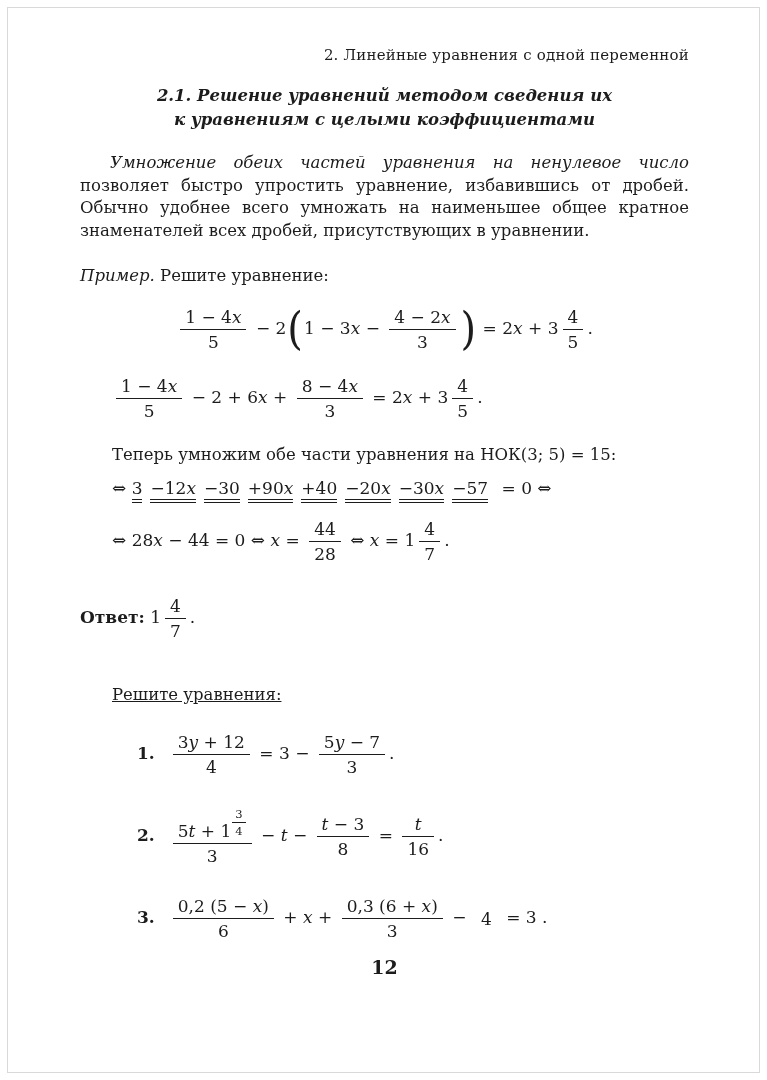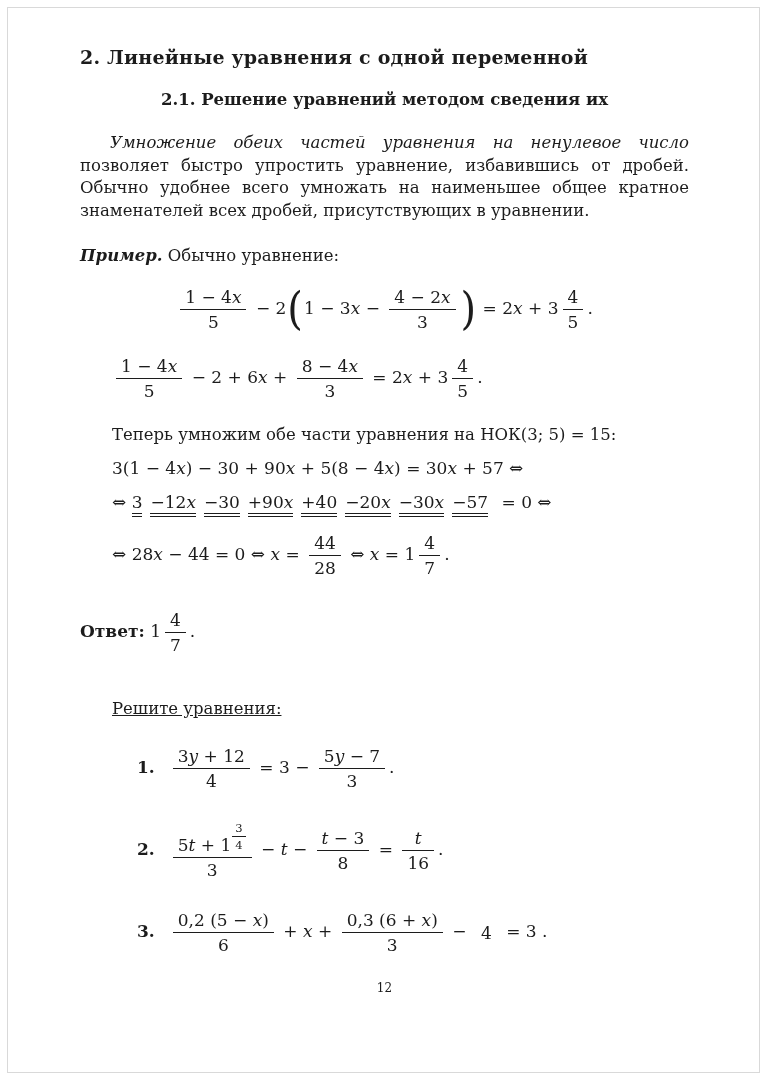--- a/index.html
+++ b/index.html
@@ -11,35 +11,36 @@
     color: #1c1c1c;
   }
   .frame {
     position: absolute; inset: 7px;
     border: 1px solid #d9d9d9;
     pointer-events: none;
   }
   .content { padding: 46px 78px 0 80px; }
 
   .title {
-    font-size: 19px; font-weight: bold; text-align: left;
+    font-size: 15px; font-weight: normal; text-align: right;
     letter-spacing: .2px;
   }
   .subtitle {
     margin-top: 20px;
     font-size: 16.5px; font-weight: bold; text-align: center;
     line-height: 1.45;
+    font-style: italic;
   }
   .intro {
     margin-top: 20px;
     font-size: 16.5px; line-height: 1.38;
     text-align: justify; text-indent: 30px;
   }
   .example-line { margin-top: 23px; font-size: 16.5px; }
-  .example-label { font-weight: bold; font-style: italic; }
+  .example-label { font-weight: normal; font-style: italic; }
 
   .textline { font-size: 16.5px; margin-top: 22px; margin-left: 32px; }
 
   .eq { font-size: 17px; margin-top: 20px; white-space: nowrap; }
   .eq-main { text-align: center; margin-left: 0; }
   .eq-ind { margin-left: 32px; }
   .chain-row { margin-left: 32px; margin-top: 14px; font-size: 17px; white-space: nowrap; }
 
   .frac {
     display: inline-block; vertical-align: middle;
@@ -67,40 +68,41 @@
   }
 
   .answer-line { margin-top: 28px; font-size: 17px; }
   .answer-label { font-weight: bold; margin-top: 48px; }
 
   .solve-prompt { margin-top: 42px; margin-left: 32px; font-size: 16.5px; text-decoration: underline; }
 
   .problem { margin-top: 26px; margin-left: 57px; font-size: 17px; white-space: nowrap; }
   .pnum { font-weight: bold; margin-right: 14px; }
 
-  .page-footer { margin-top: 24px; text-align: center; font-size: 12px; }
+  .page-footer { margin-top: 13px; text-align: center; font-size: 19px; font-weight: bold; }
 
   i { font-style: italic; }
 </style>
 </head>
 <body>
 
 <div class="frame"></div>
 
 <div class="content">
 
   <h1 class="title">2. Линейные уравнения с одной переменной</h1>
 
   <h2 class="subtitle">
     <span>2.1. Решение уравнений методом сведения их</span><br>
+    <span>к уравнениям с целыми коэффициентами</span>
   </h2>
 
   <p class="intro"><i>Умножение обеих частей уравнения на ненулевое число</i><span> позволяет быстро упростить уравнение, избавившись от дробей. Обычно удобнее всего умножать на наименьшее общее кратное знаменателей всех дробей, присутствующих в уравнении.</span></p>
 
-  <p class="example-line"><span class="example-label">Пример.</span><span> Обычно уравнение:</span></p>
+  <p class="example-line"><span class="example-label">Пример.</span><span> Решите уравнение:</span></p>
 
   <div class="eq eq-main">
     <span class="frac">
       <span class="num math">1 − 4<i>x</i></span>
       <span class="den math">5</span>
     </span><span class="math"> − 2</span><span class="bigp">(</span><span class="math">1 − 3<i>x</i> − </span><span class="frac">
       <span class="num math">4 − 2<i>x</i></span>
       <span class="den math">3</span>
     </span><span class="bigp">)</span><span class="math"> = 2<i>x</i> + 3</span><span class="frac">
       <span class="num math">4</span>
@@ -117,23 +119,20 @@
       <span class="num math">8 − 4<i>x</i></span>
       <span class="den math">3</span>
     </span><span class="math"> = 2<i>x</i> + 3</span><span class="frac">
       <span class="num math">4</span>
       <span class="den math">5</span>
     </span><span class="math">.</span>
   </div>
 
   <p class="textline">Теперь умножим обе части уравнения на НОК(3; 5) = 15:</p>
 
-  <div class="chain-row">
-    <span class="math">3(1 − 4<i>x</i>) − 30 + 90<i>x</i> + 5(8 − 4<i>x</i>) = 30<i>x</i> + 57 ⇔</span>
-  </div>
 
   <div class="chain-row">
     <span class="math">⇔ </span>
     <span class="math uterm">3</span><span class="math uterm">−12<i>x</i></span><span class="math uterm">−30</span><span class="math uterm">+90<i>x</i></span><span class="math uterm">+40</span><span class="math uterm">−20<i>x</i></span><span class="math uterm">−30<i>x</i></span><span class="math uterm">−57</span>
     <span class="math">= 0 ⇔</span>
   </div>
 
   <div class="chain-row">
     <span class="math">⇔ 28<i>x</i> − 44 = 0 ⇔ <i>x</i> = </span><span class="frac">
       <span class="num math">44</span>

